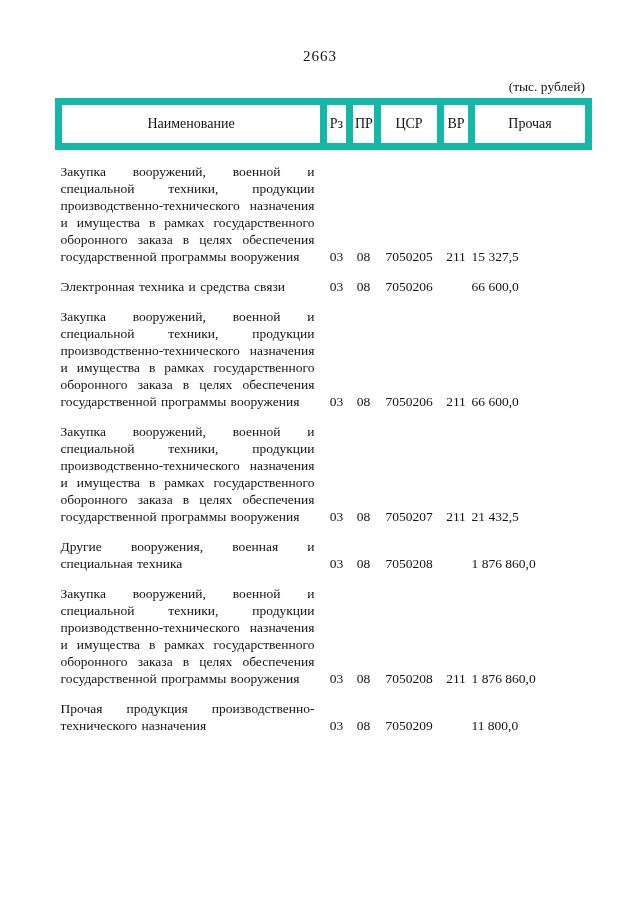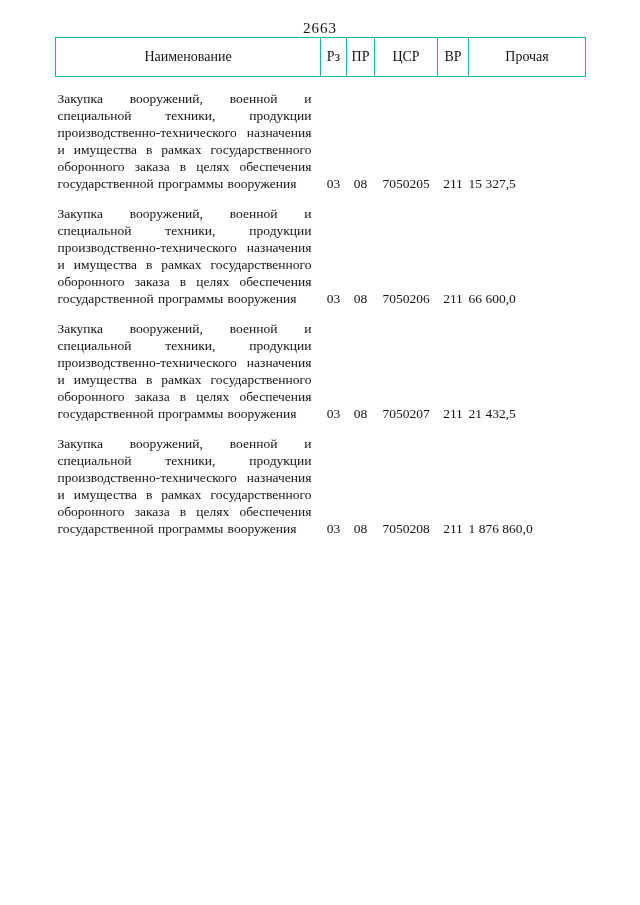--- a/index.html
+++ b/index.html
@@ -10,20 +10,21 @@
     height: 905px;
     overflow: hidden;
     font-family: "Liberation Serif", "DejaVu Serif", serif;
     color: #141414;
   }
   .page {
     box-sizing: border-box;
     width: 640px;
     height: 741px;
     padding: 20px 55px 0 55px;
+    margin-top: 28px;
   }
   .page-number {
     text-align: center;
     font-size: 15px;
     letter-spacing: 1px;
   }
   .units {
     text-align: right;
     font-size: 13.5px;
     margin-top: 14px;
@@ -36,21 +37,21 @@
     font-size: 13.5px;
   }
   table.budget col.c-name { width: 265px; }
   table.budget col.c-rz   { width: 26px;  }
   table.budget col.c-pr   { width: 28px;  }
   table.budget col.c-csr  { width: 63px;  }
   table.budget col.c-vr   { width: 31px;  }
   table.budget col.c-sum  { width: 117px; }
 
   thead th {
-    border: 1px solid #14b8a6;
+    border: 7px solid #14b8a6;
     font-weight: normal;
     font-size: 14px;
     text-align: center;
     vertical-align: middle;
     height: 36px;
     padding: 1px 2px;
   }
   tbody td {
     vertical-align: bottom;
     padding: 13px 0 0 0;
@@ -70,20 +71,21 @@
     text-align: left;
     padding-right: 2px;
     white-space: nowrap;
   }
 </style>
 </head>
 <body>
 
 <div class="page">
   <div class="page-number">2663</div>
+  <div class="units">(тыс. рублей)</div>
 
   <table class="budget">
     <colgroup>
       <col class="c-name">
         <col class="c-rz">
         <col class="c-pr">
       <col class="c-csr">
         <col class="c-vr">
         <col class="c-sum">
     </colgroup>
@@ -100,38 +102,62 @@
     <tbody>
         <tr>
     <td class="name">Закупка вооружений, военной и специальной техники, продукции производственно-технического назначения и имущества в рамках государственного оборонного заказа в целях обеспечения государственной программы вооружения</td>
     <td class="num">03</td>
     <td class="num">08</td>
     <td class="num">7050205</td>
     <td class="num">211</td>
     <td class="sum">15 327,5</td>
   </tr>
         <tr>
+    <td class="name">Электронная техника и средства связи</td>
+    <td class="num">03</td>
+    <td class="num">08</td>
+    <td class="num">7050206</td>
+    <td class="num"></td>
+    <td class="sum">66 600,0</td>
+  </tr>
+        <tr>
     <td class="name">Закупка вооружений, военной и специальной техники, продукции производственно-технического назначения и имущества в рамках государственного оборонного заказа в целях обеспечения государственной программы вооружения</td>
     <td class="num">03</td>
     <td class="num">08</td>
     <td class="num">7050206</td>
     <td class="num">211</td>
     <td class="sum">66 600,0</td>
   </tr>
         <tr>
     <td class="name">Закупка вооружений, военной и специальной техники, продукции производственно-технического назначения и имущества в рамках государственного оборонного заказа в целях обеспечения государственной программы вооружения</td>
     <td class="num">03</td>
     <td class="num">08</td>
     <td class="num">7050207</td>
     <td class="num">211</td>
     <td class="sum">21 432,5</td>
   </tr>
         <tr>
+    <td class="name">Другие вооружения, военная и специальная техника</td>
+    <td class="num">03</td>
+    <td class="num">08</td>
+    <td class="num">7050208</td>
+    <td class="num"></td>
+    <td class="sum">1 876 860,0</td>
+  </tr>
+        <tr>
     <td class="name">Закупка вооружений, военной и специальной техники, продукции производственно-технического назначения и имущества в рамках государственного оборонного заказа в целях обеспечения государственной программы вооружения</td>
     <td class="num">03</td>
     <td class="num">08</td>
     <td class="num">7050208</td>
     <td class="num">211</td>
     <td class="sum">1 876 860,0</td>
   </tr>
+        <tr>
+    <td class="name">Прочая продукция производственно-технического назначения</td>
+    <td class="num">03</td>
+    <td class="num">08</td>
+    <td class="num">7050209</td>
+    <td class="num"></td>
+    <td class="sum">11 800,0</td>
+  </tr>
       </tbody>
   </table>
 </div>
 
 </body></html>

